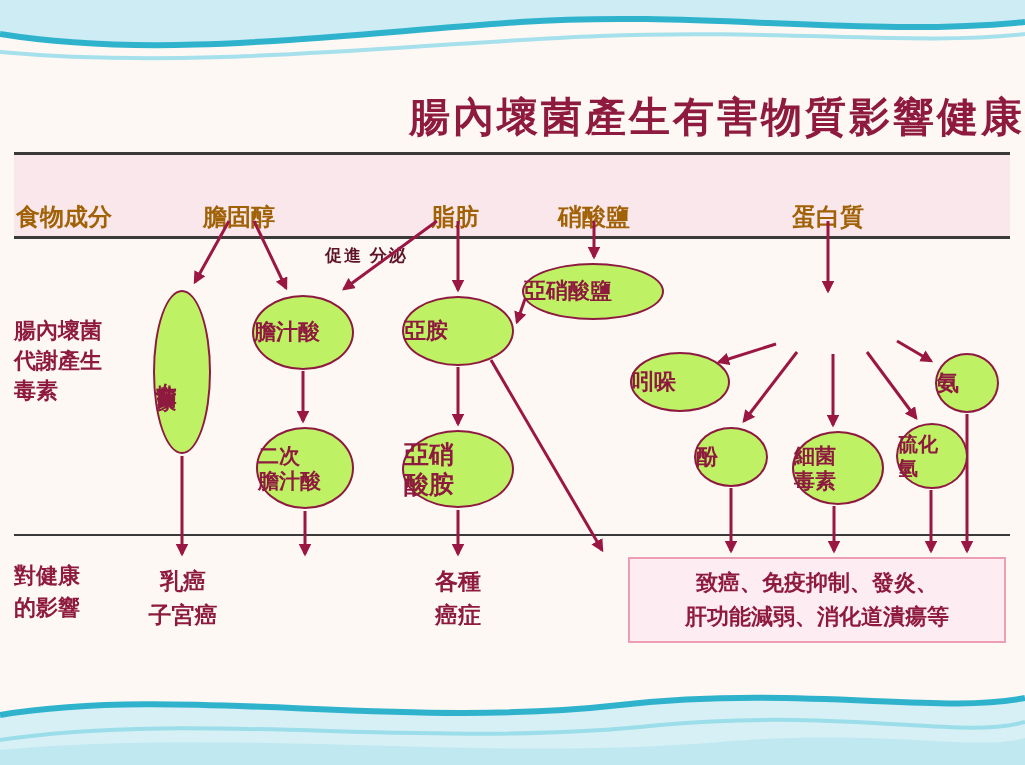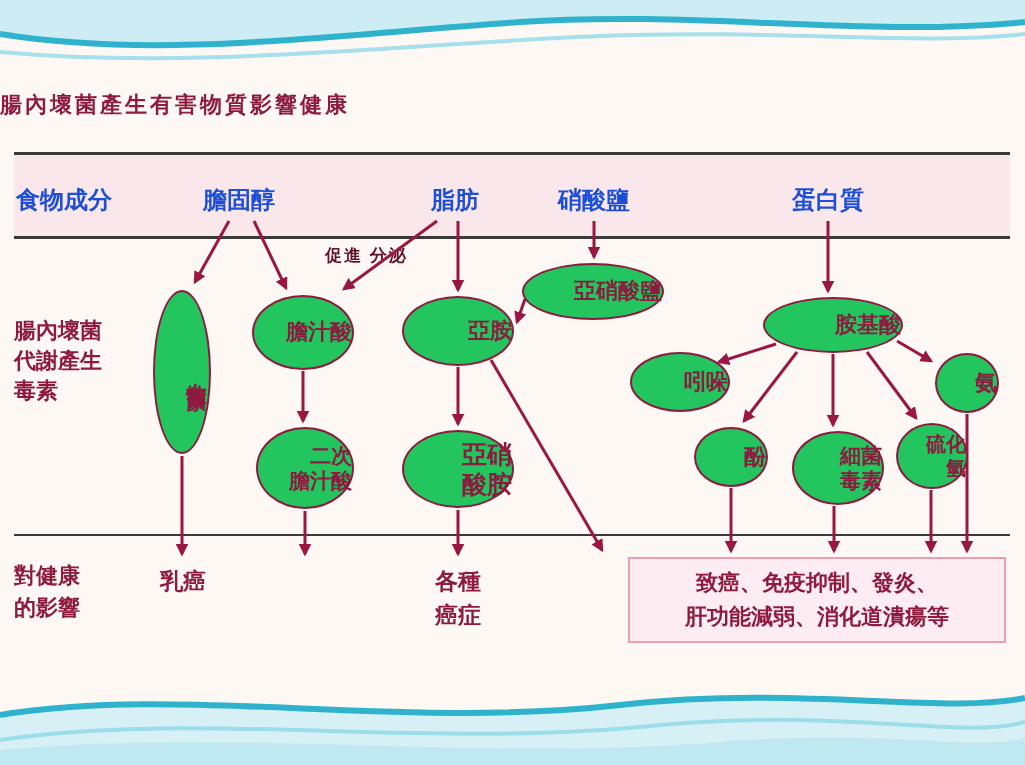--- a/index.html
+++ b/index.html
@@ -8,48 +8,49 @@
     background:#ffffff;
   }
   .slide{
     position:relative;
     width:1025px;height:765px;
     background:#fdf8f3;
     overflow:hidden;
   }
   .title{
     position:absolute;top:90px;left:0;width:100%;
-    text-align:left;font-size:22px;font-weight:bold;
+    text-align:right;font-size:41px;font-weight:bold;
     letter-spacing:3px;color:#8e1a40;
   }
   .sep{
     position:absolute;left:14px;width:996px;height:3px;
     background:#3a3a3a;
   }
   .food-band{
     position:absolute;left:14px;top:155px;width:996px;height:81px;
     background:#f9e7eb;
   }
   .row-label{
-    position:absolute;font-size:24px;font-weight:bold;color:#1d4ed8;
+    position:absolute;font-size:24px;font-weight:bold;color:#a16207;
     white-space:nowrap;
+    margin-top:17px;
   }
   .section-label{
     position:absolute;font-size:22px;font-weight:bold;color:#8e1a40;
     line-height:30px;white-space:nowrap;
   }
   .promote{
     position:absolute;left:325px;top:244px;
     font-size:17px;font-weight:bold;color:#5d1228;letter-spacing:2px;
   }
   .node{
     position:absolute;
     border:2.5px solid #8e1a40;border-radius:50%;
-    background:#22c55e;
-    display:flex;flex-direction:column;align-items:flex-end;justify-content:center;
+    background:#bef264;
+    display:flex;flex-direction:column;align-items:flex-start;justify-content:center;
     color:#8e1a40;font-weight:bold;font-size:22px;line-height:1.2;
     text-align:center;box-sizing:border-box;
   }
   .node .ln{display:block;}
   .vertical-text{
     writing-mode:vertical-rl;text-orientation:upright;
     font-size:20px;letter-spacing:2px;
   }
   .outcome{
     position:absolute;font-size:23px;font-weight:bold;color:#8e1a40;
@@ -159,23 +160,20 @@
 
   <div class="node" style="left:522px;top:263px;width:142px;height:57px">
     <span>亞硝酸鹽</span>
   </div>
 
   <div class="node" style="left:402px;top:430px;width:112px;height:78px;font-size:25px">
     <span class="ln">亞硝</span>
     <span class="ln">酸胺</span>
   </div>
 
-  <div class="node" style="left:763px;top:297px;width:140px;height:56px">
-    <span>胺基酸</span>
-  </div>
 
   <div class="node" style="left:630px;top:352px;width:100px;height:60px">
     <span>吲哚</span>
   </div>
 
   <div class="node" style="left:694px;top:427px;width:74px;height:60px">
     <span>酚</span>
   </div>
 
   <div class="node" style="left:792px;top:431px;width:92px;height:74px;font-size:21px">
@@ -192,20 +190,21 @@
     <span>氨</span>
   </div>
 
   <div class="section-label" style="left:14px;top:560px;line-height:32px">
     <div>對健康</div>
     <div>的影響</div>
   </div>
 
   <div class="outcome" style="left:133px;top:564px;width:100px">
     <div>乳癌</div>
+    <div>子宮癌</div>
   </div>
 
   <div class="outcome" style="left:250px;top:564px;width:112px">
   </div>
 
   <div class="outcome" style="left:414px;top:564px;width:88px">
     <div>各種</div>
     <div>癌症</div>
   </div>
 

